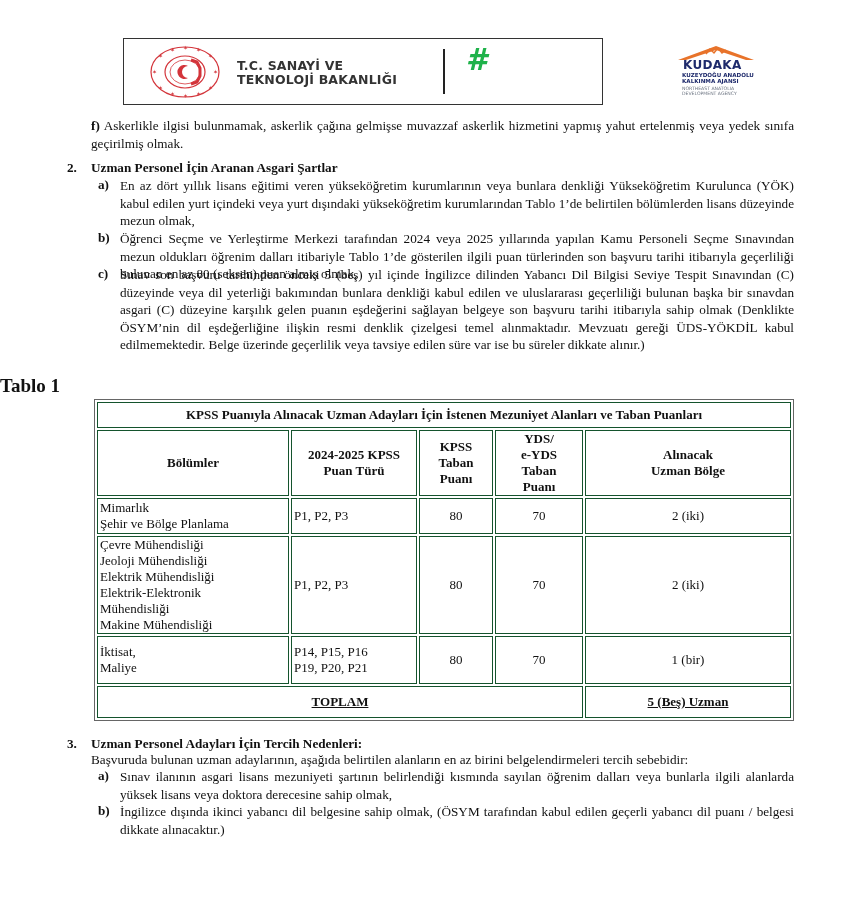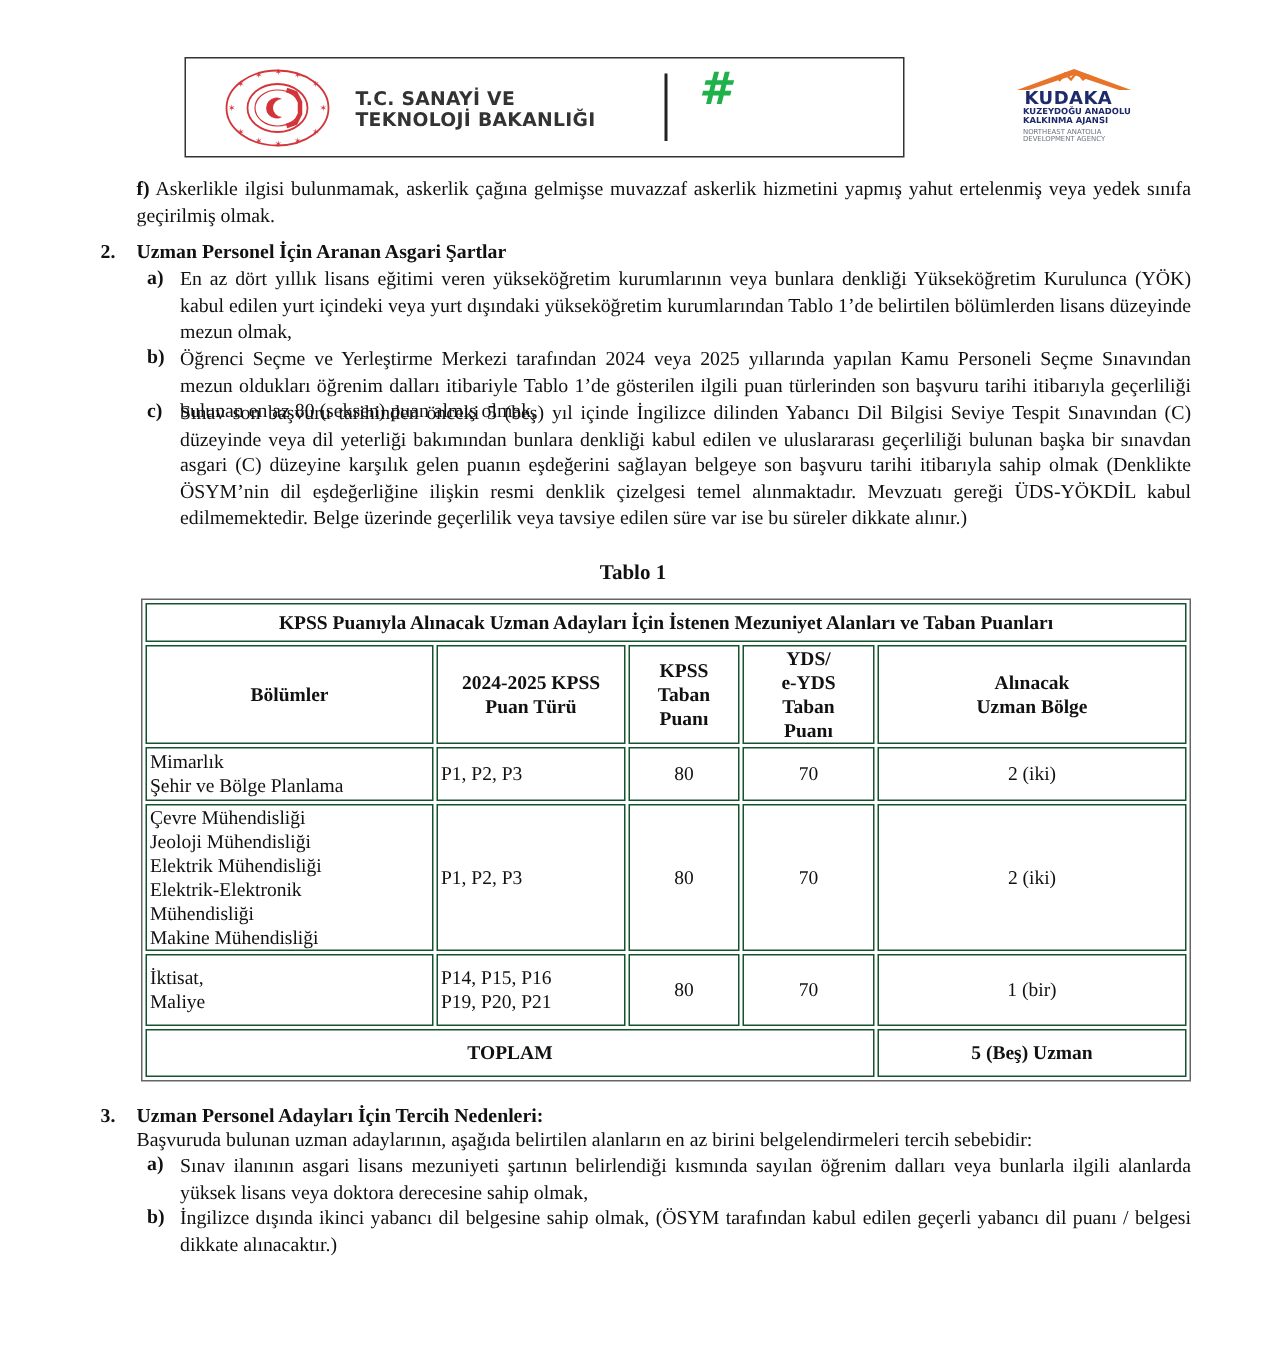--- a/index.html
+++ b/index.html
@@ -25,34 +25,34 @@
                 font-weight: bold; font-size: 5.6px; line-height: 6px; color: #1e2a6b; width: 74px; }
   .kudaka-en { position: absolute; left: 6px; top: 41px; font-family: "DejaVu Sans", sans-serif;
                font-size: 4.6px; line-height: 5px; color: #6b7380; width: 74px; }
 
   .p { position: absolute; font-size: 13.2px; line-height: 17.5px; text-align: justify; }
   .lbl { font-weight: bold; }
   .sec-title { position: absolute; font-size: 13.2px; font-weight: bold; }
   .sec-num { position: absolute; font-size: 13.2px; font-weight: bold; }
   .item-lbl { position: absolute; font-size: 13.2px; font-weight: bold; }
 
-  .tablo-title { position: absolute; left: 0; width: 844px; top: 375px; text-align: center;
-                 font-weight: bold; font-size: 14px; }
+  .tablo-title { position: absolute; left: 0; width: 844px; top: 375px; text-align: left;
+                 font-weight: bold; font-size: 19px; }
 
   table.t1 { position: absolute; left: 94px; top: 399px; width: 700px; border-collapse: separate;
              border-spacing: 2px; border: 1px solid #666; font-size: 13px; }
   table.t1 td, table.t1 th { border: 1px solid #14532d; padding: 0 2px; }
   table.t1 th { font-weight: bold; text-align: center; vertical-align: middle; line-height: 16px; }
   .caption-cell { height: 24px; }
   .hdr-row th { height: 60px; }
   td.dept { text-align: left; vertical-align: middle; line-height: 16px; }
   td.pt { text-align: left; vertical-align: middle; line-height: 16px; }
   td.num { text-align: center; vertical-align: middle; }
   td.cnt { text-align: center; vertical-align: middle; }
-  .total-row td { height: 30px; font-weight: bold; text-align: center; }
+  .total-row td { height: 30px; font-weight: bold; text-align: center; text-decoration: underline; }
 </style>
 </head>
 <body>
 
 <div class="header-box">
   <svg class="ministry-emblem" viewBox="0 0 74 56">
     <ellipse cx="37" cy="28" rx="34" ry="25" fill="none" stroke="#d3343a" stroke-width="1.2"></ellipse>
     <ellipse cx="37" cy="28" rx="20" ry="16" fill="none" stroke="#d3343a" stroke-width="1.2"></ellipse>
     <ellipse cx="37" cy="28" rx="15" ry="12" fill="none" stroke="#d3343a" stroke-width="0.8"></ellipse>
     <path d="M43 16 L49 18 L52 24 L52 32 L49 38 L43 40" fill="none" stroke="#d3343a" stroke-width="3"></path>

